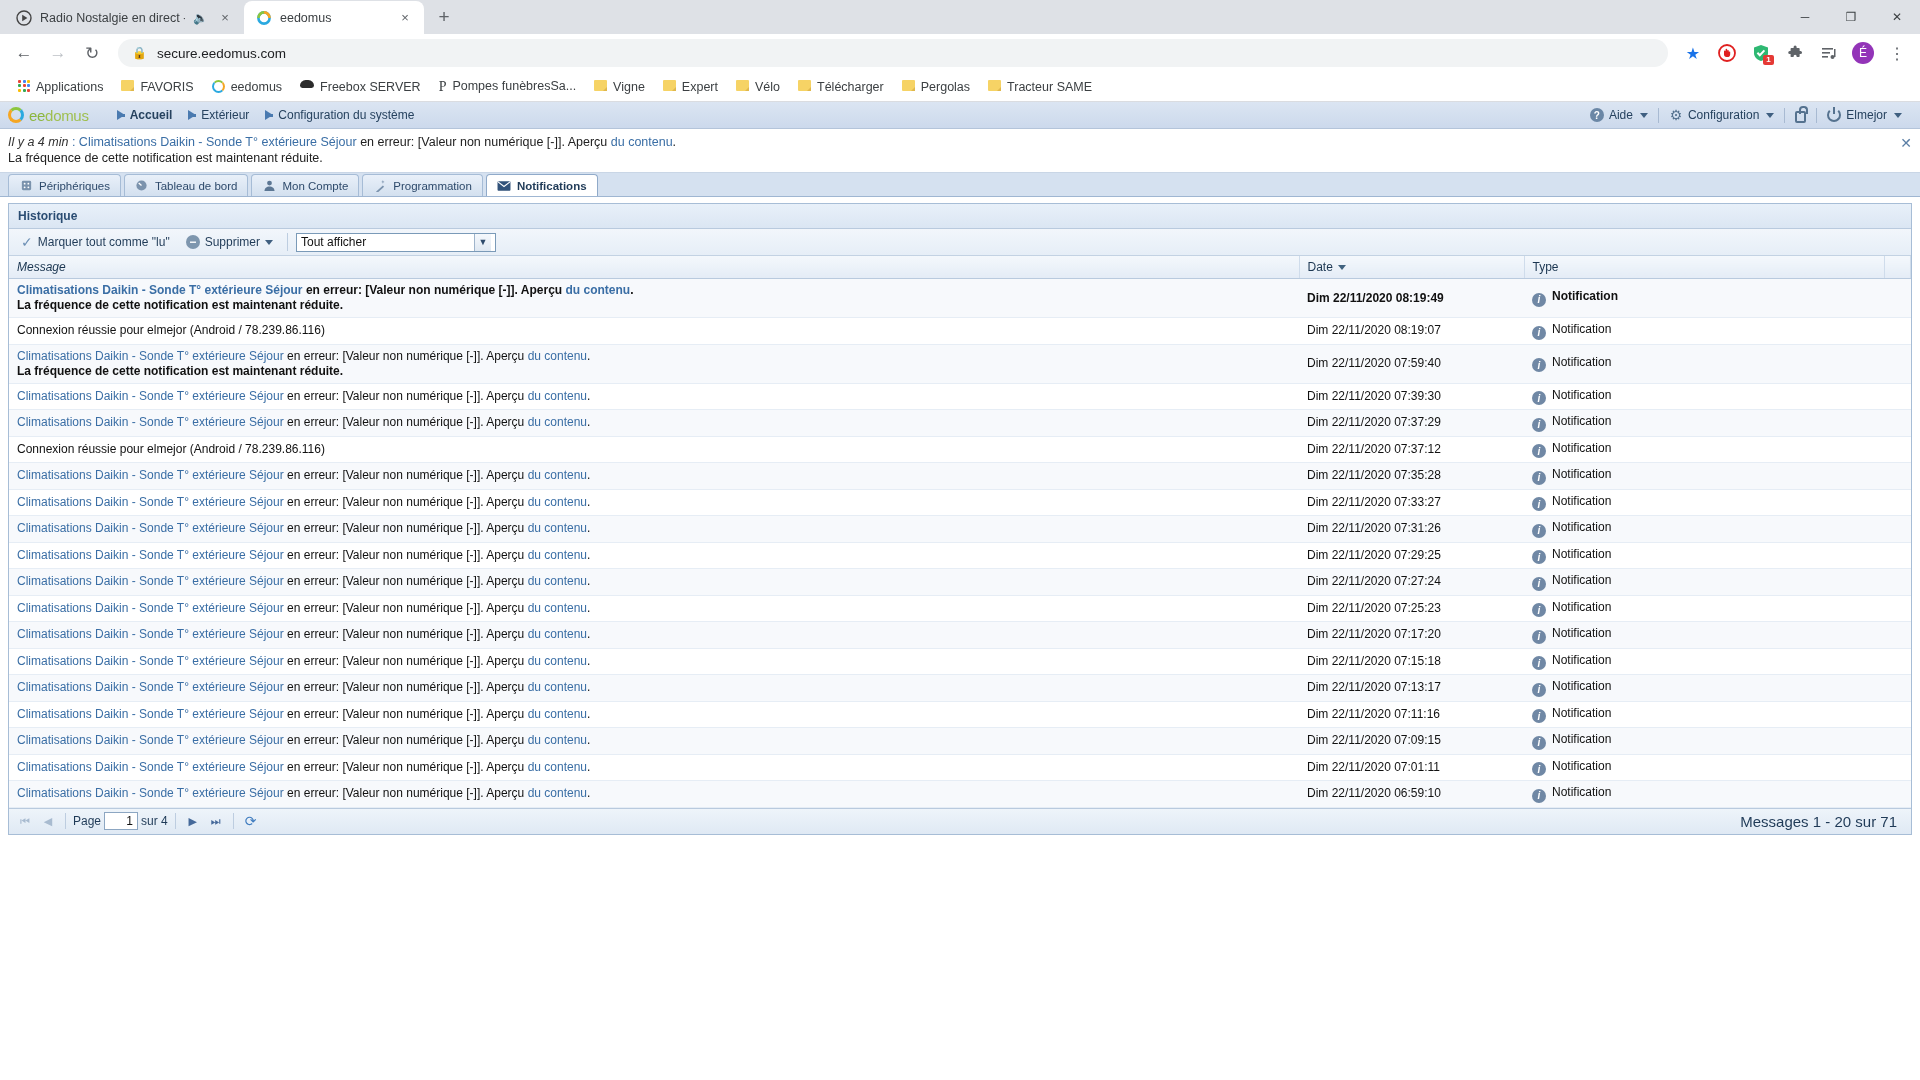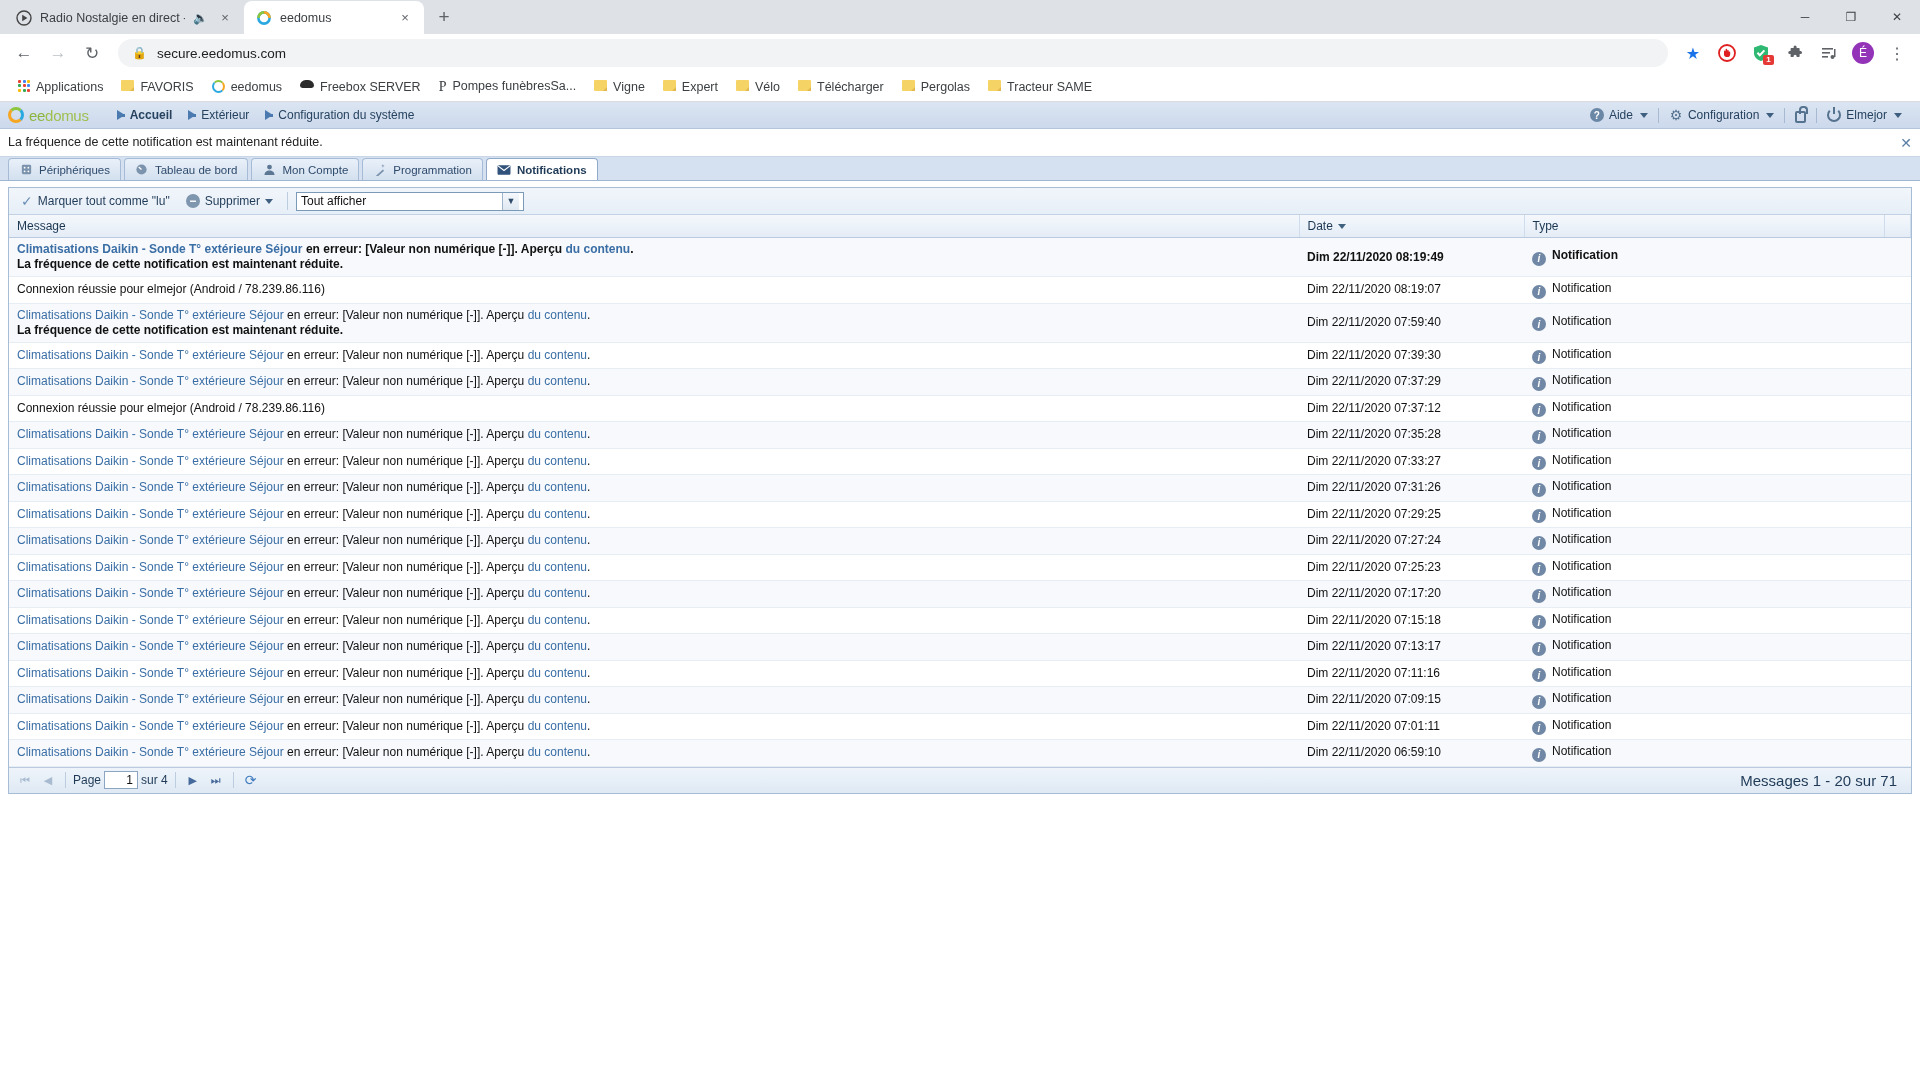--- a/index.html
+++ b/index.html
@@ -403,21 +403,21 @@
     font-weight: bold;
   }
   .tb-caret {
     width: 0; height: 0;
     border-left: 4px solid transparent;
     border-right: 4px solid transparent;
     border-top: 5px solid #3f5f80;
   }
   .vsep { width: 1px; height: 18px; background: #bdcde0; margin: 0 4px; }
   .sel-box {
-    width: 228px;
+    width: 200px;
     height: 19px;
     background: #fff;
     border: 1px solid #7a9ab8;
     display: flex;
     align-items: center;
     padding: 0 4px;
     font-size: 12px;
     color: #111;
     position: relative;
   }
@@ -450,21 +450,21 @@
   }
   table.grid td {
     padding: 4px 8px;
     border-bottom: 1px solid #e6edf5;
     color: #111;
     vertical-align: middle;
     line-height: 15px;
   }
   tr.alt td { background: #f7f9fc; }
   tr.bold td { font-weight: bold; }
-  .col-msg { width: 1290px; }
+  .col-msg { width: 1290px; font-style: italic; }
   .col-date { width: 225px; }
   .col-type { width: 360px; margin-top: 32px; }
   .col-pad { width: auto; }
   .sort-caret {
     display: inline-block;
     width: 0; height: 0;
     border-left: 4px solid transparent;
     border-right: 4px solid transparent;
     border-top: 5px solid #40627f;
     margin-left: 5px;
@@ -697,20 +697,23 @@
       <span class="hr-sep"></span>
       <div class="hr-item">
         <span class="power-ico"></span>
         <span>Elmejor</span>
         <span class="caret-dn"></span>
       </div>
     </div>
   </div>
 
   <div class="notice">
+    <div>
+      <span class="it">Il y a 4 min</span><span class="lnk"> : </span><span class="lnk">Climatisations Daikin - Sonde T° extérieure Séjour</span><span> en erreur: [Valeur non numérique [-]]. Aperçu </span><span class="lnk">du contenu</span><span>.</span>
+    </div>
     <div>La fréquence de cette notification est maintenant réduite.</div>
     <span class="notice-close">✕</span>
   </div>
 
   <div class="tabbar">
     <div class="apptab">
       <span class="tab-ico">
         <svg width="13" height="13" viewBox="0 0 14 14">
             <rect x="2" y="2" width="10" height="10" rx="1.5" fill="#7b93ad"></rect>
             <circle cx="5" cy="5" r="1" fill="#fff"></circle>
@@ -753,20 +756,21 @@
         <svg width="15" height="12" viewBox="0 0 16 12">
             <rect x="0.6" y="0.6" width="14.8" height="10.8" rx="1" fill="#31527a"></rect>
             <path d="M0.8 1 L8 6.6 L15.2 1" fill="none" stroke="#fff" stroke-width="1.3"></path>
           </svg>
       </span>
       <span>Notifications</span>
     </div>
   </div>
 
   <div class="panel">
+    <div class="panel-title">Historique</div>
 
     <div class="panel-toolbar">
       <div class="tbtn">
         <span class="check-ico">✓</span>
         <span>Marquer tout comme "lu"</span>
       </div>
       <div class="tbtn">
         <span class="minus-ico">−</span>
         <span>Supprimer</span>
         <span class="tb-caret"></span>

